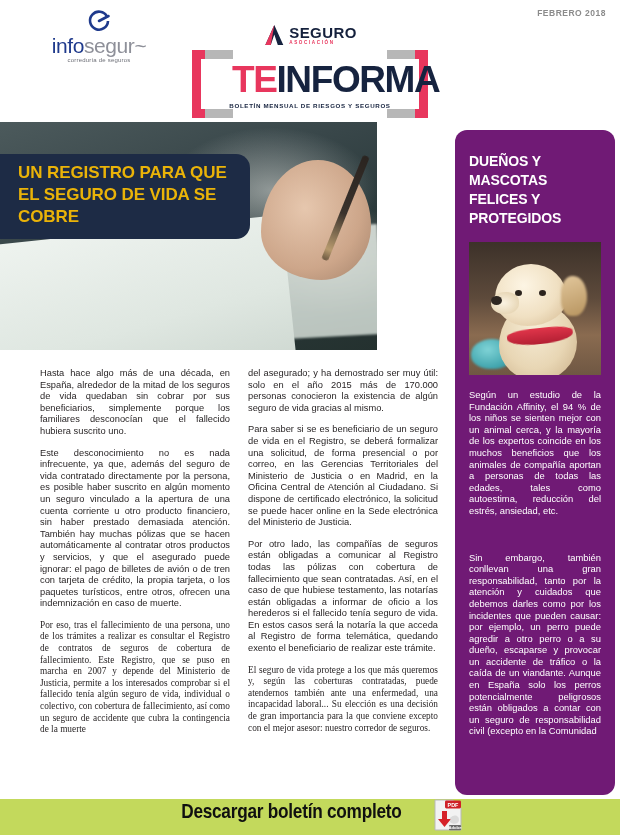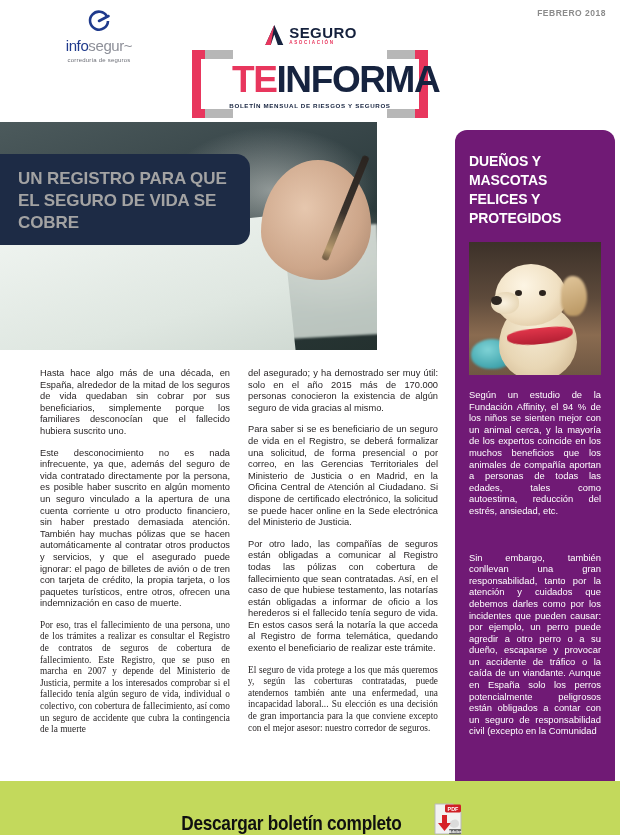--- a/index.html
+++ b/index.html
@@ -44,21 +44,21 @@
     width: 118px;
     text-align: center;
   }
   .infosegur-mark {
     width: 26px;
     height: 26px;
     margin: 0 auto 1px;
     display: block;
   }
   .infosegur-word {
-    font-size: 15px;
+    font-size: 21px;
     line-height: 21px;
     letter-spacing: -0.4px;
     font-weight: 400;
   }
   .infosegur-word .i-info { color: #1f3a8c; }
   .infosegur-word .i-segur { color: #8e9099; }
   .infosegur-tag {
     font-size: 6px;
     color: #6e7078;
     letter-spacing: 0.2px;
@@ -220,26 +220,26 @@
     transform: rotate(22deg);
     border-radius: 3px;
     filter: blur(0.3px);
   }
   .hero-headline {
     position: absolute;
     left: 0;
     top: 32px;
     max-width: 250px;
     background: #1d2b45;
-    color: #a3a3a3;
+    color: #eab308;
     font-size: 17px;
     line-height: 22px;
     font-weight: 700;
     letter-spacing: -0.1px;
-    padding: 14px 20px 11px 18px;
+    padding: 8px 20px 11px 18px;
     border-radius: 0 14px 14px 0;
   }
 
   
   .pink-panel {
     position: absolute;
     left: 455px;
     top: 0;
     width: 160px;
     background: #701a75;
@@ -364,24 +364,24 @@
     margin-bottom: 10px;
   }
   .col p:last-child { margin-bottom: 0; font-family: Liberation Serif, serif; }
 
   
   .footer {
     position: absolute;
     left: 0;
     bottom: 0;
     width: 620px;
-    height: 54px;
+    height: 36px;
     background: #c3d95c;
     display: flex;
-    align-items: flex-end;
+    align-items: flex-start;
     justify-content: center;
     gap: 8px;
     margin-top: 44px;
   }
   .footer-label {
     font-size: 21px;
     font-weight: 700;
     color: #101010;
     letter-spacing: -0.3px;
     transform: scaleX(0.82);

